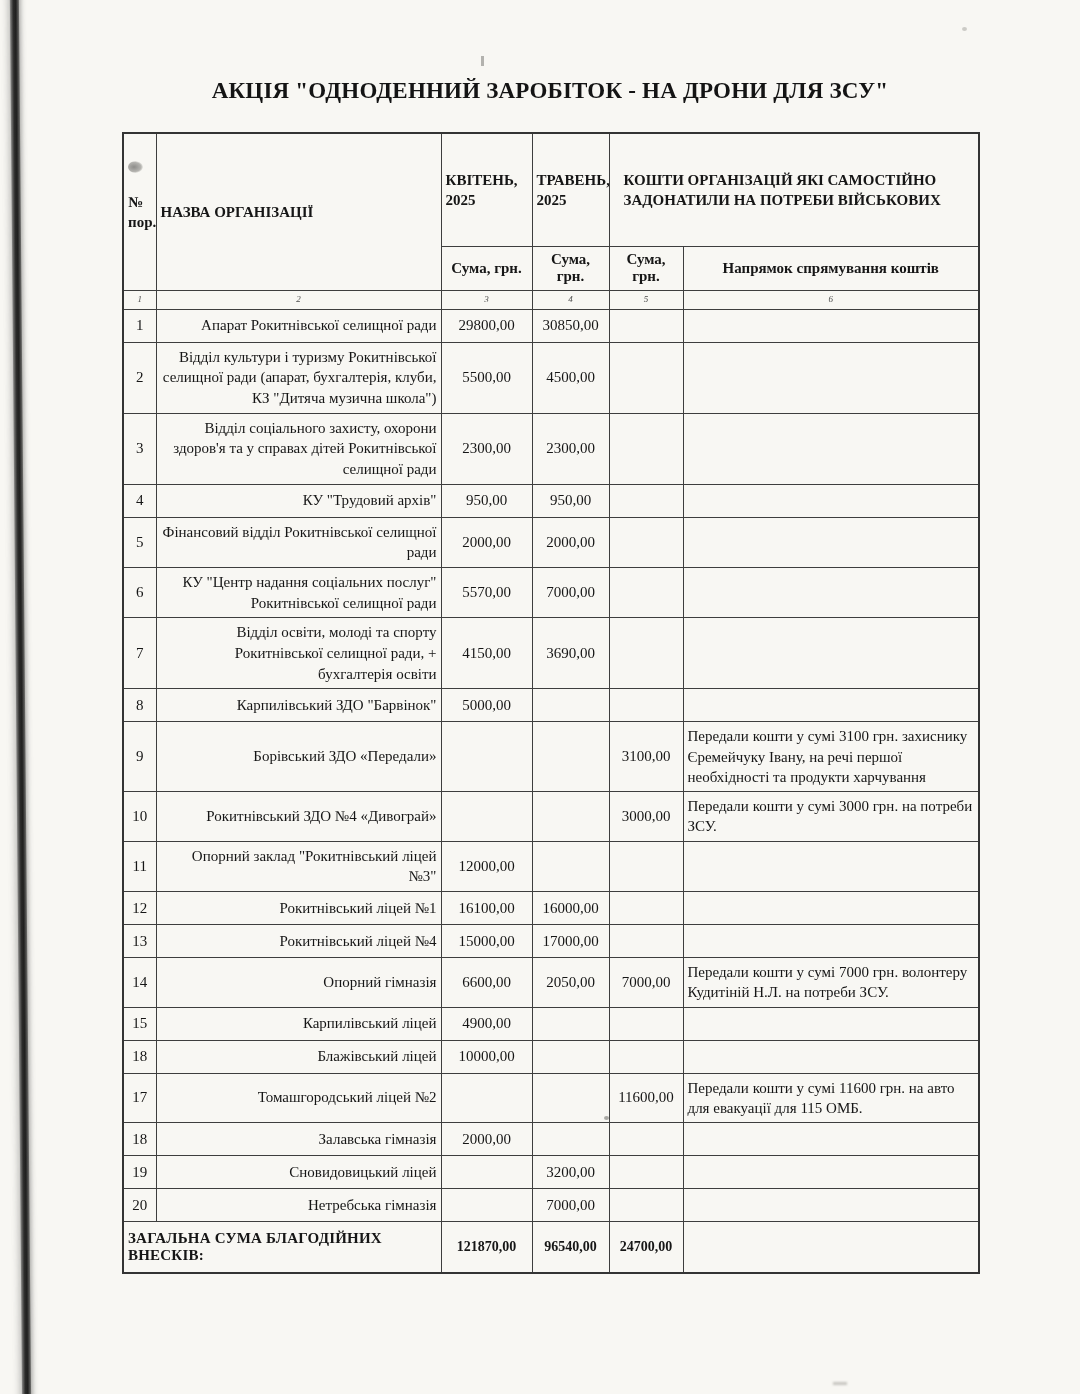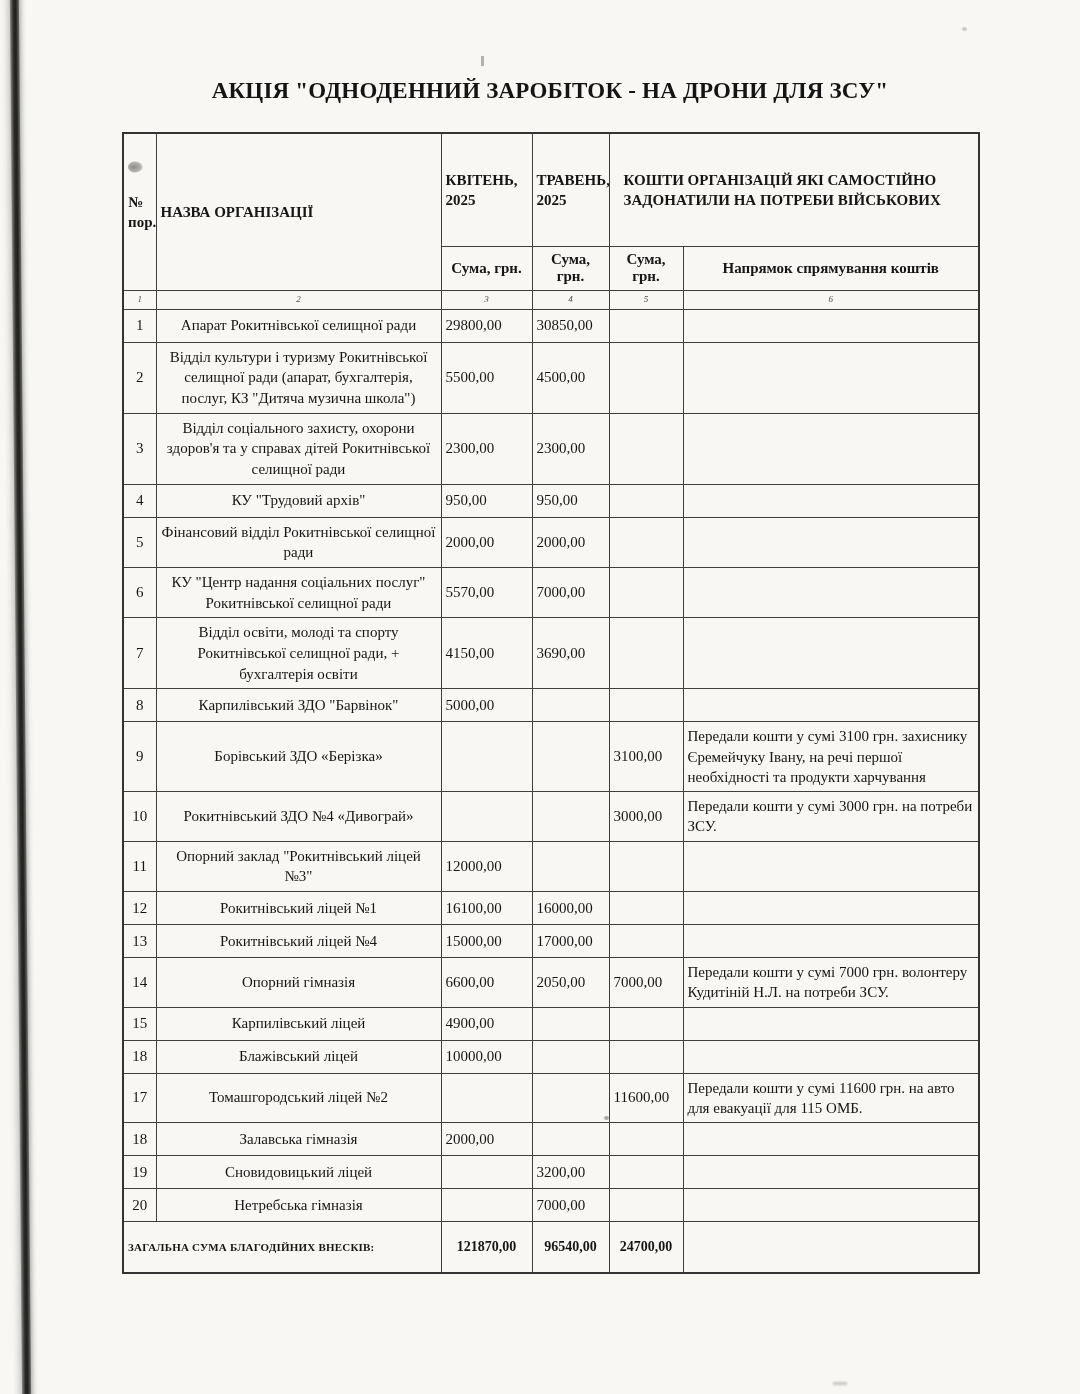--- a/index.html
+++ b/index.html
@@ -72,27 +72,27 @@
   .head-row-1 th { height: 72px; font-size: 15px; font-weight: bold; text-align: left; line-height: 1.35; }
   .head-row-1 th.c-group { padding: 20px 14px; }
   .head-row-2 th { height: 34px; font-size: 15px; font-weight: bold; text-align: center; line-height: 1.15; }
   .colnum-row td {
     height: 10px; padding: 0 2px;
     font-size: 9px; font-style: italic; text-align: center;
     color: #4c4c4c; line-height: 1;
   }
   tbody td { line-height: 1.38; }
   td.num-col  { text-align: center; }
-  td.org-col  { text-align: center; padding-left: 6px; padding-right: 5px; font-family: Liberation Serif, serif; }
-  td.val-col  { text-align: left; }
+  td.org-col  { text-align: right; padding-left: 6px; padding-right: 5px; font-family: Liberation Serif, serif; }
+  td.val-col  { text-align: center; }
   td.dir-col  { text-align: left; padding-left: 7px; padding-right: 6px; line-height: 1.35; margin-top: 24px; }
   tbody tr { height: 33px; }
 
   .total-row td { height: 42px; font-weight: bold; }
-  .total-label { text-align: left; padding-left: 10px; font-size: 11px; letter-spacing: 0.2px; }
+  .total-label { text-align: left; padding-left: 10px; font-size: 15px; letter-spacing: 0.2px; }
   .total-val { text-align: center; font-size: 14px; }
 </style>
 </head>
 <body>
 
 <div class="page">
 
   <div class="scan-edge"></div>
   <div class="artifact smudge-num"></div>
   <div class="artifact tick-title"></div>
@@ -138,21 +138,21 @@
         <tr>
     <td class="num-col">1</td>
     <td class="org-col">Апарат Рокитнівської селищної ради</td>
     <td class="val-col">29800,00</td>
     <td class="val-col">30850,00</td>
     <td class="val-col"></td>
     <td class="dir-col"></td>
   </tr>
         <tr>
     <td class="num-col">2</td>
-    <td class="org-col">Відділ культури і туризму Рокитнівської селищної ради (апарат, бухгалтерія, послуг, КЗ "Дитяча музична школа")</td>
+    <td class="org-col">Відділ культури і туризму Рокитнівської селищної ради (апарат, бухгалтерія, клуби, КЗ "Дитяча музична школа")</td>
     <td class="val-col">5500,00</td>
     <td class="val-col">4500,00</td>
     <td class="val-col"></td>
     <td class="dir-col"></td>
   </tr>
         <tr>
     <td class="num-col">3</td>
     <td class="org-col">Відділ соціального захисту, охорони здоров'я та у справах дітей Рокитнівської селищної ради</td>
     <td class="val-col">2300,00</td>
     <td class="val-col">2300,00</td>
@@ -194,21 +194,21 @@
         <tr>
     <td class="num-col">8</td>
     <td class="org-col">Карпилівський ЗДО "Барвінок"</td>
     <td class="val-col">5000,00</td>
     <td class="val-col"></td>
     <td class="val-col"></td>
     <td class="dir-col"></td>
   </tr>
         <tr>
     <td class="num-col">9</td>
-    <td class="org-col">Борівський ЗДО «Берізка»</td>
+    <td class="org-col">Борівський ЗДО «Передали»</td>
     <td class="val-col"></td>
     <td class="val-col"></td>
     <td class="val-col">3100,00</td>
     <td class="dir-col">Передали кошти у сумі 3100 грн. захиснику Єремейчуку Івану, на речі першої необхідності та продукти харчування</td>
   </tr>
         <tr>
     <td class="num-col">10</td>
     <td class="org-col">Рокитнівський ЗДО №4 «Дивограй»</td>
     <td class="val-col"></td>
     <td class="val-col"></td>

